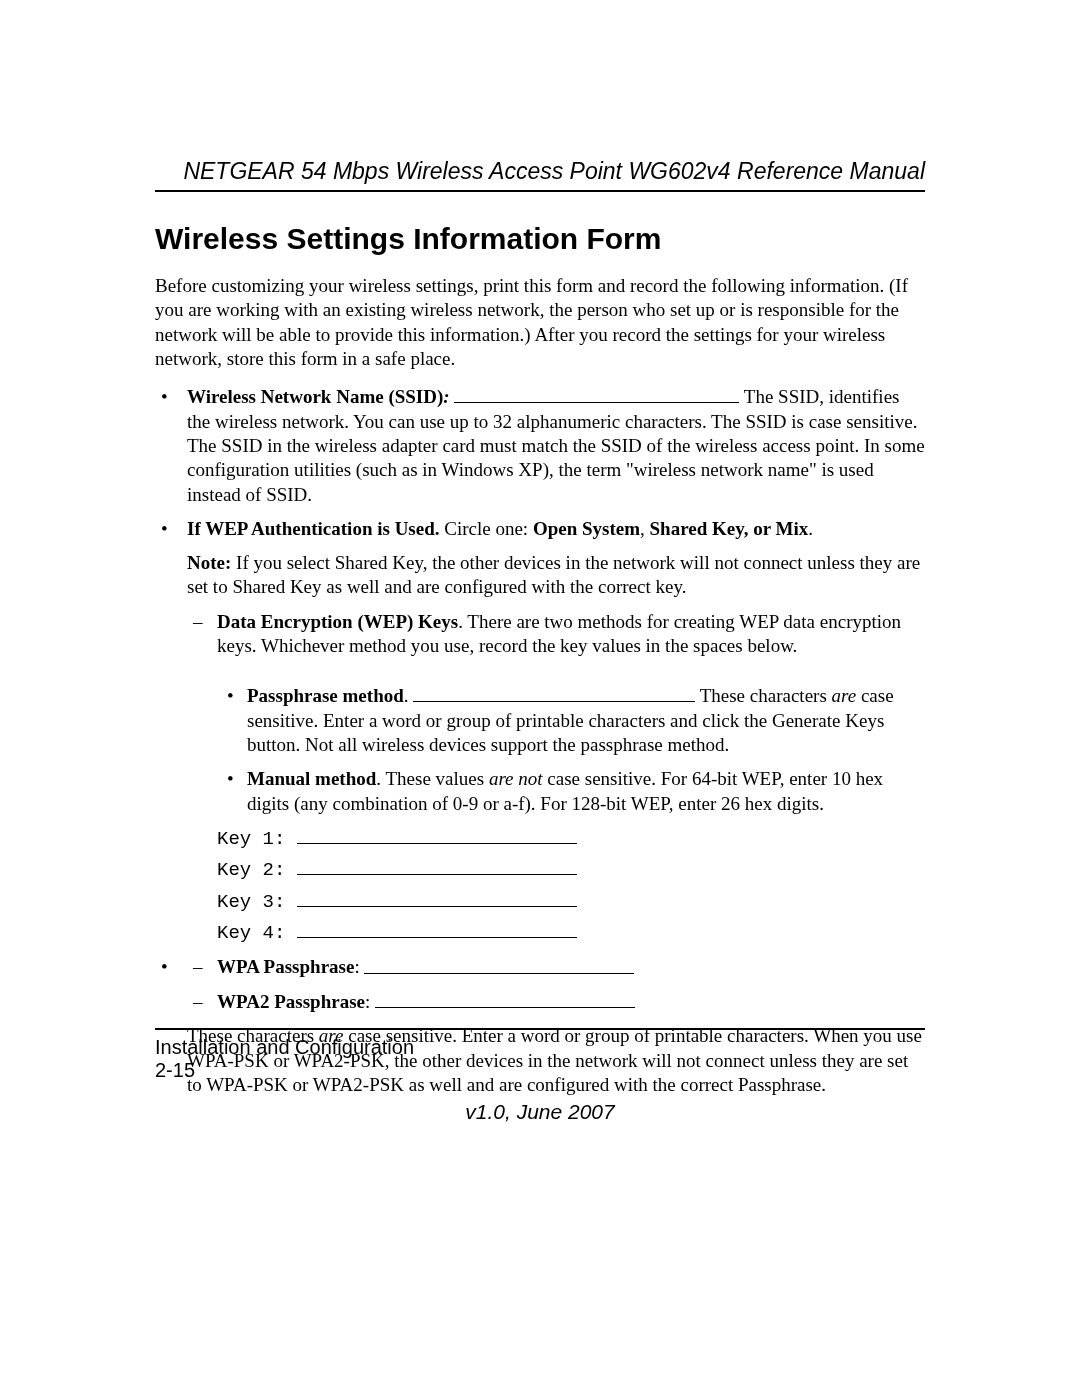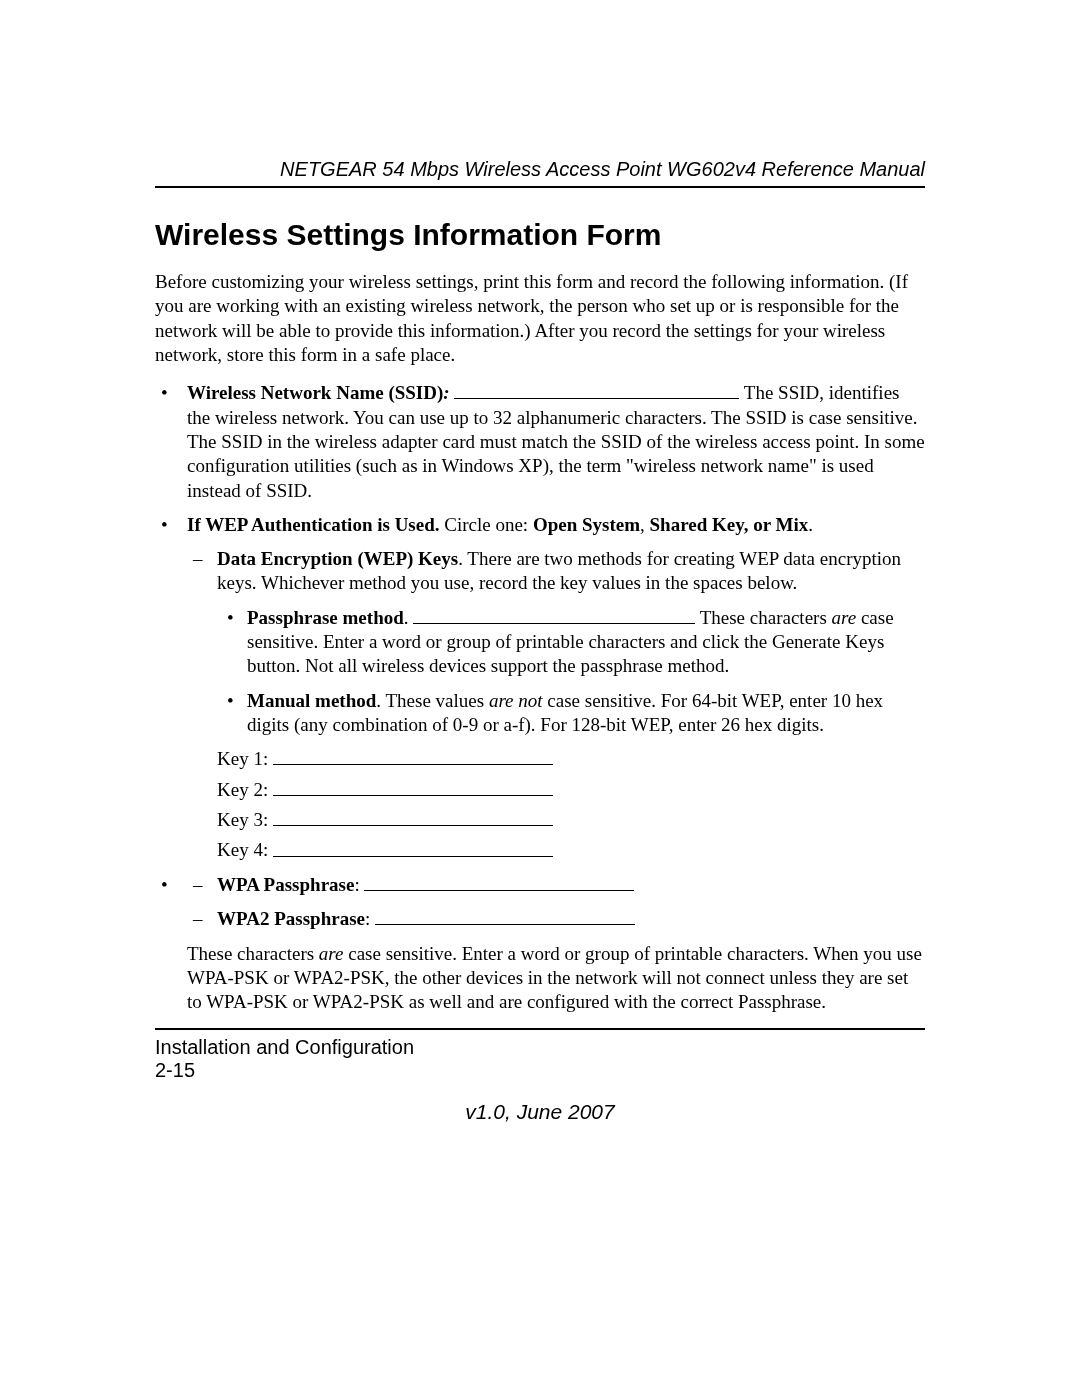--- a/index.html
+++ b/index.html
@@ -16,21 +16,21 @@
       color: #000;
       position: relative;
     }
     .page {
       padding: 158px 155px 0 155px;
     }
     .header-line {
       text-align: right;
       font-style: italic;
       font-family: Arial, Helvetica, sans-serif;
-      font-size: 20px;
+      font-size: 23px;
       margin-bottom: 5px;
     }
     .hr-top {
       border: none;
       border-top: 2px solid #000;
       margin-bottom: 30px;
     }
     h1.section-heading {
       font-family: Arial, Helvetica, sans-serif;
       font-weight: bold;
@@ -71,21 +71,21 @@
     }
     ul.dash > li::before {
       content: "–";
       position: absolute;
       left: 6px;
       top: 0;
     }
     ul.inner-bullet {
       list-style: none;
       padding-left: 0;
-      margin-top: 10px;
+      margin-top: 26px;
     }
     ul.inner-bullet > li {
       position: relative;
       padding-left: 30px;
       margin-bottom: 10px;
       line-height: 1.28;
     }
     ul.inner-bullet > li::before {
       content: "•";
       position: absolute;
@@ -101,20 +101,21 @@
       height: 0.95em;
       vertical-align: baseline;
     }
     .w-ssid { width: 285px; }
     .w-pass { width: 282px; }
     .w-key  { width: 280px; }
     .w-wpa  { width: 270px; }
     .w-wpa2 { width: 260px; }
     .keys-block {
       margin-top: 10px;
+      font-family: Liberation Mono, monospace;
     }
     .key-row {
       margin-bottom: 6px;
     }
     .note-para {
       margin-top: 10px;
       margin-bottom: 10px;
     }
     .footer {
       position: absolute;
@@ -157,20 +158,23 @@
   <ul class="top">
 
     <li>
       <span class="b">Wireless Network Name (SSID)</span><span class="bi">:</span>
       <span class="blank-line w-ssid"></span><span> The SSID, identifies the wireless network. You can use up to 32 alphanumeric characters. The SSID is case sensitive. The SSID in the wireless adapter card must match the SSID of the wireless access point. In some configuration utilities (such as in Windows XP), the term "wireless network name" is used instead of SSID.</span>
     </li>
 
     <li>
       <span class="b">If WEP Authentication is Used.</span><span> Circle one: </span><span class="b">Open System</span><span>, </span><span class="b">Shared Key, or Mix</span><span>.</span>
 
+      <p class="note-para">
+        <span class="b">Note:</span><span> If you select Shared Key, the other devices in the network will not connect unless they are set to Shared Key as well and are configured with the correct key.</span>
+      </p>
 
       <ul class="dash">
         <li>
           <span class="b">Data Encryption (WEP) Keys</span><span>. There are two methods for creating WEP data encryption keys. Whichever method you use, record the key values in the spaces below.</span>
 
           <ul class="inner-bullet">
             <li>
               <span class="b">Passphrase method</span><span>. </span><span class="blank-line w-pass"></span><span> These characters </span><span class="i">are</span><span> case sensitive. Enter a word or group of printable characters and click the Generate Keys button. Not all wireless devices support the passphrase method.</span>
             </li>
             <li>

